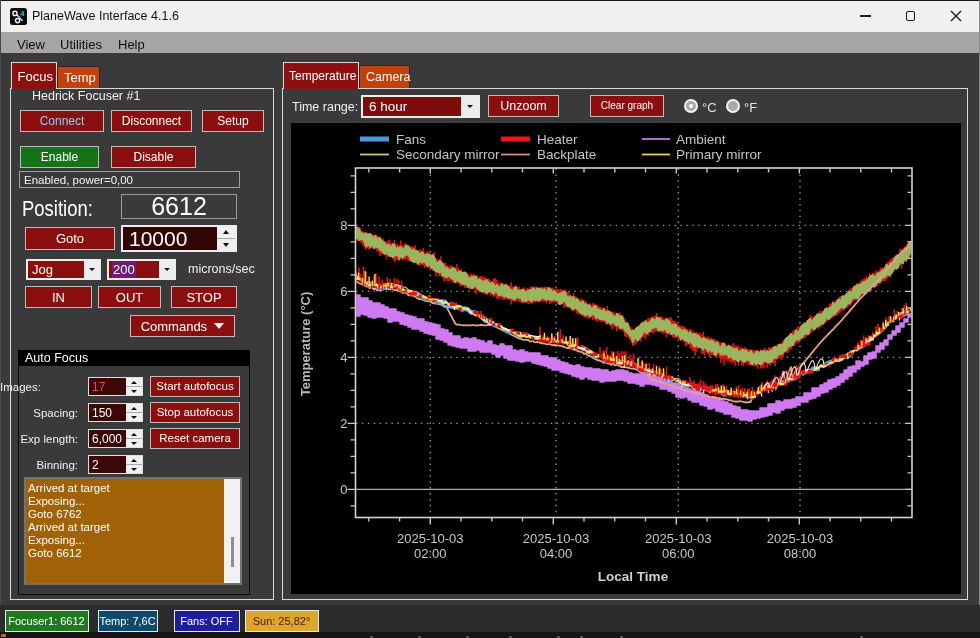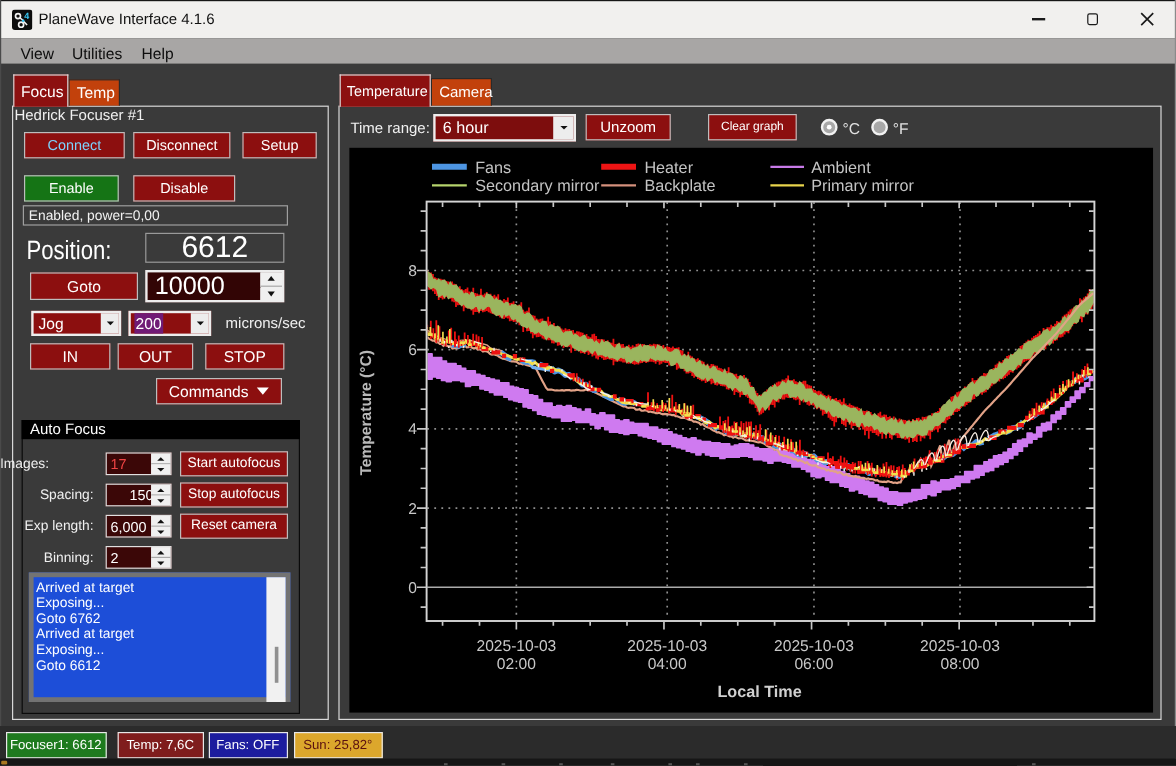--- a/index.html
+++ b/index.html
@@ -32,21 +32,21 @@
 <svg class="a" style="left:950px;top:10px" width="12" height="12" viewBox="0 0 12 12">
 <path d="M1 1L11 11M11 1L1 11" stroke="#1a1a1a" stroke-width="1.4"></path>
   </svg>
 <div class="a" style="left:0;top:32px;width:980px;height:21px;background:#a8a6a5"></div>
 <div class="a" style="left:17px;top:37px;font-size:13px;color:#0d0d0d">View</div>
 <div class="a" style="left:60px;top:37px;font-size:13px;color:#0d0d0d">Utilities</div>
 <div class="a" style="left:118px;top:37px;font-size:13px;color:#0d0d0d">Help</div>
 <div class="page" style="left:10px;top:88px;width:264px;height:512px"></div>
 <div class="tab-on" style="left:10.5px;top:62px;width:46px;height:27px">Focus</div>
 <div class="tab-off" style="left:57px;top:66px;width:43px;height:22px">Temp</div>
-<div class="lbl" style="left:12px;top:90px">Hedrick Focuser #1</div>
+<div class="lbl" style="left:32px;top:90px">Hedrick Focuser #1</div>
 <div class="btn" style="left:20px;top:110px;width:84px;height:22px;color:#7dd3fc">Connect</div>
 <div class="btn" style="left:111px;top:110px;width:81px;height:22px">Disconnect</div>
 <div class="btn" style="left:202px;top:110px;width:62px;height:22px">Setup</div>
 <div class="btn" style="left:20px;top:146px;width:79px;height:22px;background:#157415">Enable</div>
 <div class="btn" style="left:111px;top:146px;width:85px;height:22px">Disable</div>
 <div class="a" style="left:19px;top:171px;width:221px;height:17px;border:1px solid #9f9f9f;color:#f2f2f2;font-size:11.5px;display:flex;align-items:center;padding-left:4px">Enabled, power=0,00</div>
 <div class="a" style="left:22px;top:196px;font-size:22px;color:#fff;transform:scaleX(0.84);transform-origin:left center">Position:</div>
 <div class="a" style="left:121px;top:194px;width:116px;height:25px;border:1px solid #9a9a9a;color:#fff;font-size:25px;display:flex;align-items:center;justify-content:center">6612</div>
 <div class="btn" style="left:25px;top:227px;width:90px;height:23px;font-size:13px">Goto</div>
 <div class="a" style="left:121px;top:225px;width:116px;height:27px;border:2px solid #ededed;background:#320505;color:#fff;font-size:21px;display:flex;align-items:center;padding-left:6px">10000</div>
@@ -80,21 +80,21 @@
 <div class="spin" style="left:126px;top:378px;width:16px;height:17px">
 <div>
       <span class="tri-u s"></span>
     </div>
     <div>
       <span class="tri-d s"></span>
     </div>
   </div>
 <div class="btn" style="left:150px;top:376px;width:90px;height:21px;font-size:11.5px">Start autofocus</div>
 <div class="a" style="left:0px;top:407px;width:78px;text-align:right;color:#f0f0f0;font-size:11.5px">Spacing:</div>
-<div class="a" style="left:88px;top:403px;width:55px;height:19px;border:1px solid #e0e0e0;background:#3b0707;color:#fff;font-size:12px;display:flex;align-items:center;padding-left:19px">150</div>
+<div class="a" style="left:88px;top:403px;width:55px;height:19px;border:1px solid #e0e0e0;background:#3b0707;color:#fff;font-size:12px;display:flex;align-items:center;padding-left:3px">150</div>
 <div class="spin" style="left:126px;top:404px;width:16px;height:17px">
 <div>
       <span class="tri-u s"></span>
     </div>
     <div>
       <span class="tri-d s"></span>
     </div>
   </div>
 <div class="btn" style="left:150px;top:402px;width:90px;height:21px;font-size:11.5px">Stop autofocus</div>
 <div class="a" style="left:0px;top:433px;width:78px;text-align:right;color:#f0f0f0;font-size:11.5px">Exp length:</div>
@@ -111,21 +111,21 @@
 <div class="a" style="left:0px;top:459px;width:78px;text-align:right;color:#f0f0f0;font-size:11.5px">Binning:</div>
 <div class="a" style="left:88px;top:455px;width:55px;height:19px;border:1px solid #e0e0e0;background:#3b0707;color:#fff;font-size:12px;display:flex;align-items:center;padding-left:3px">2</div>
 <div class="spin" style="left:126px;top:456px;width:16px;height:17px">
 <div>
       <span class="tri-u s"></span>
     </div>
     <div>
       <span class="tri-d s"></span>
     </div>
   </div>
-<div class="a" style="left:24px;top:477px;width:218px;height:108px;border:4px solid #737373;background:#1d4ed8">
+<div class="a" style="left:24px;top:477px;width:218px;height:108px;border:2px solid #737373;background:#a16207">
 <div style="position:absolute;left:2px;top:3px;color:#fff;font-size:11.5px;line-height:12.9px">Arrived at target<br>Exposing...<br>Goto 6762<br>Arrived at target<br>Exposing...<br>Goto 6612</div>
 <div style="position:absolute;right:0;top:0;width:16px;height:104px;background:#f1f1f1"></div>
 <div style="position:absolute;right:6.5px;top:58px;width:3px;height:30px;background:#909090"></div>
 </div>
 <div class="page" style="left:281.5px;top:88px;width:686px;height:512px"></div>
 <div class="tab-on" style="left:283px;top:62px;width:76px;height:27px;font-size:12px;padding-left:5px">Temperature</div>
 <div class="tab-off" style="left:359px;top:65px;width:51px;height:23px;font-size:12.5px">Camera</div>
 <div class="lbl" style="left:292px;top:101px">Time range:</div>
 <div class="a" style="left:361px;top:95px;width:119px;height:23px;border:2px solid #ededed;background:#7d0d0d;color:#fff;font-size:13.5px;display:flex;align-items:center;padding-left:6px">6 hour</div>
 <div class="a" style="left:461px;top:97px;width:17px;height:19px;background:#ededed;display:flex;align-items:center;justify-content:center">
@@ -199,21 +199,21 @@
 <text x="396" y="159.3" font-family="Liberation Sans,sans-serif" font-size="13.5px" fill="#c4c4c4">Secondary mirror</text>
 <line x1="501" y1="154.5" x2="530" y2="154.5" stroke="#d4907c" stroke-width="1.8"></line>
 <text x="537" y="159.3" font-family="Liberation Sans,sans-serif" font-size="13.5px" fill="#c4c4c4">Backplate</text>
 <line x1="642" y1="154.5" x2="670" y2="154.5" stroke="#e8d44c" stroke-width="1.8"></line>
 <text x="676" y="159.3" font-family="Liberation Sans,sans-serif" font-size="13.5px" fill="#c4c4c4">Primary mirror</text>
   </svg>
 <div class="a" style="left:0;top:0;width:1px;height:632px;background:#4a4a4a"></div>
 <div class="a" style="left:979px;top:0;width:1px;height:632px;background:#8a8a8a"></div>
 <div class="a" style="left:0;top:605px;width:980px;height:27px;background:#2b2b2b"></div>
 <div class="a" style="left:4.5px;top:609.5px;width:84px;height:22px;background:#1e7a1e;border:1px solid #e8e8e8;color:#fff;font-size:11px;display:flex;align-items:center;justify-content:center">Focuser1: 6612</div>
-<div class="a" style="left:97.5px;top:609.5px;width:72px;height:22px;background:#7f1d1d;border:1px solid #e8e8e8;color:#fff;font-size:11px;display:flex;align-items:center;justify-content:center">Temp: 7,6C</div>
+<div class="a" style="left:97.5px;top:609.5px;width:60px;height:22px;background:#0c4a6e;border:1px solid #e8e8e8;color:#fff;font-size:11px;display:flex;align-items:center;justify-content:center">Temp: 7,6C</div>
 <div class="a" style="left:173.5px;top:609.5px;width:66px;height:22px;background:#1d1d9e;border:1px solid #e8e8e8;color:#fff;font-size:11px;display:flex;align-items:center;justify-content:center">Fans: OFF</div>
 <div class="a" style="left:244.5px;top:609.5px;width:74px;height:22px;background:#dca72c;border:1px solid #e8e8e8;color:#5a1010;font-size:11px;display:flex;align-items:center;justify-content:center">Sun: 25,82°</div>
 <div class="a" style="left:0;top:632px;width:980px;height:6px;background:#161616"></div>
 <div class="a" style="left:1px;top:634px;width:5px;height:3px;background:#a87820;border-radius:1px"></div>
 <div class="a" style="left:370px;top:636px;width:3px;height:2px;background:#555"></div>
 <div class="a" style="left:418px;top:636px;width:3px;height:2px;background:#555"></div>
 <div class="a" style="left:466px;top:636px;width:3px;height:2px;background:#555"></div>
 <div class="a" style="left:509px;top:636px;width:3px;height:2px;background:#555"></div>
 <div class="a" style="left:557px;top:636px;width:3px;height:2px;background:#555"></div>
 <div class="a" style="left:580px;top:636px;width:3px;height:2px;background:#555"></div>

